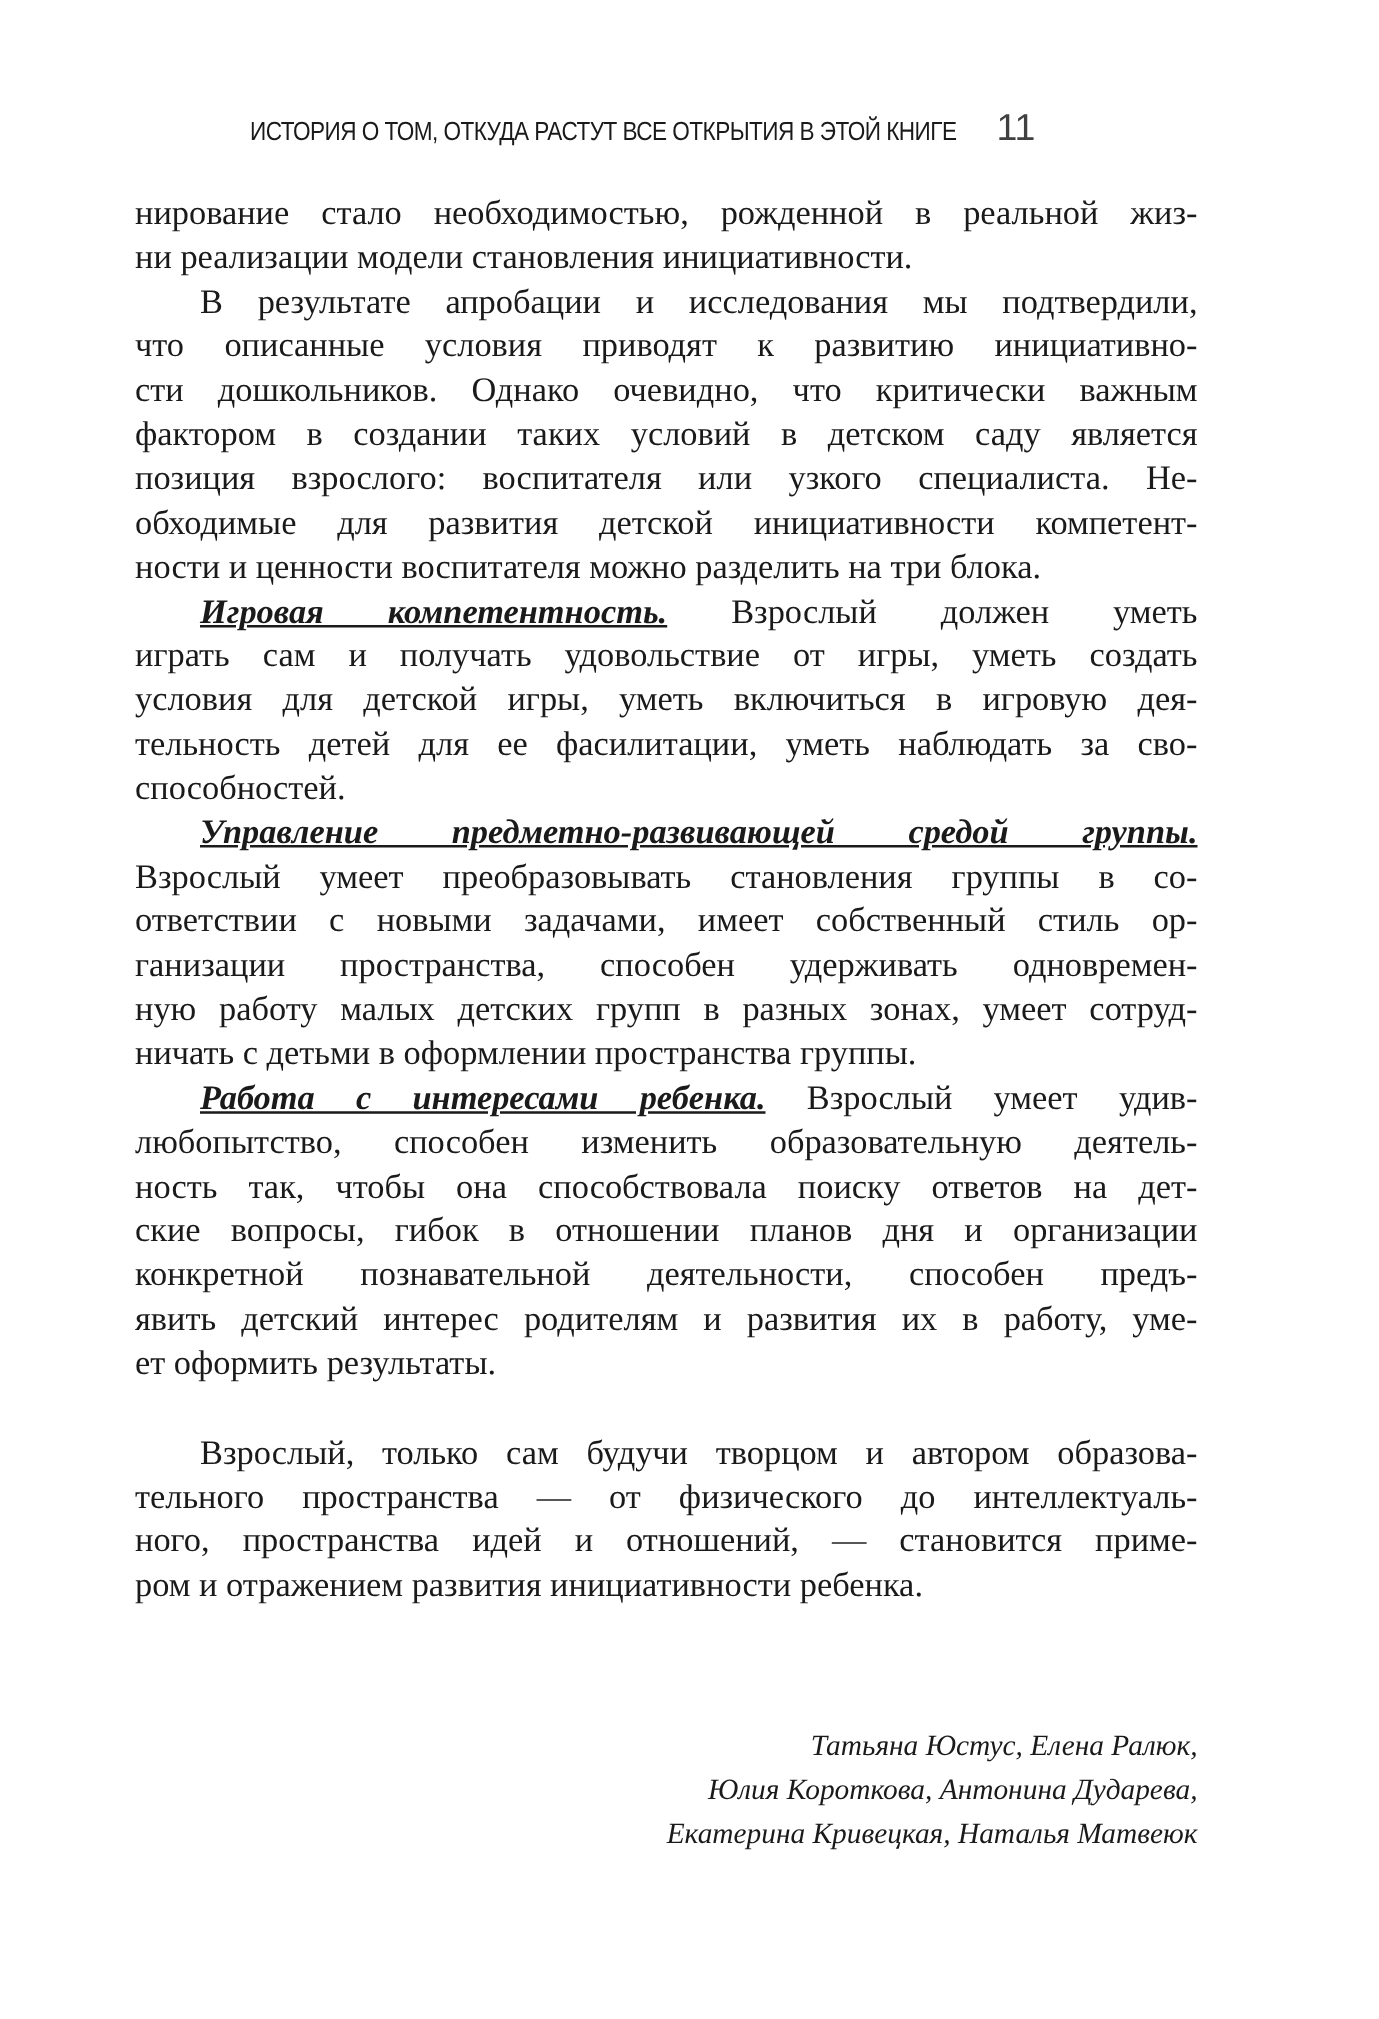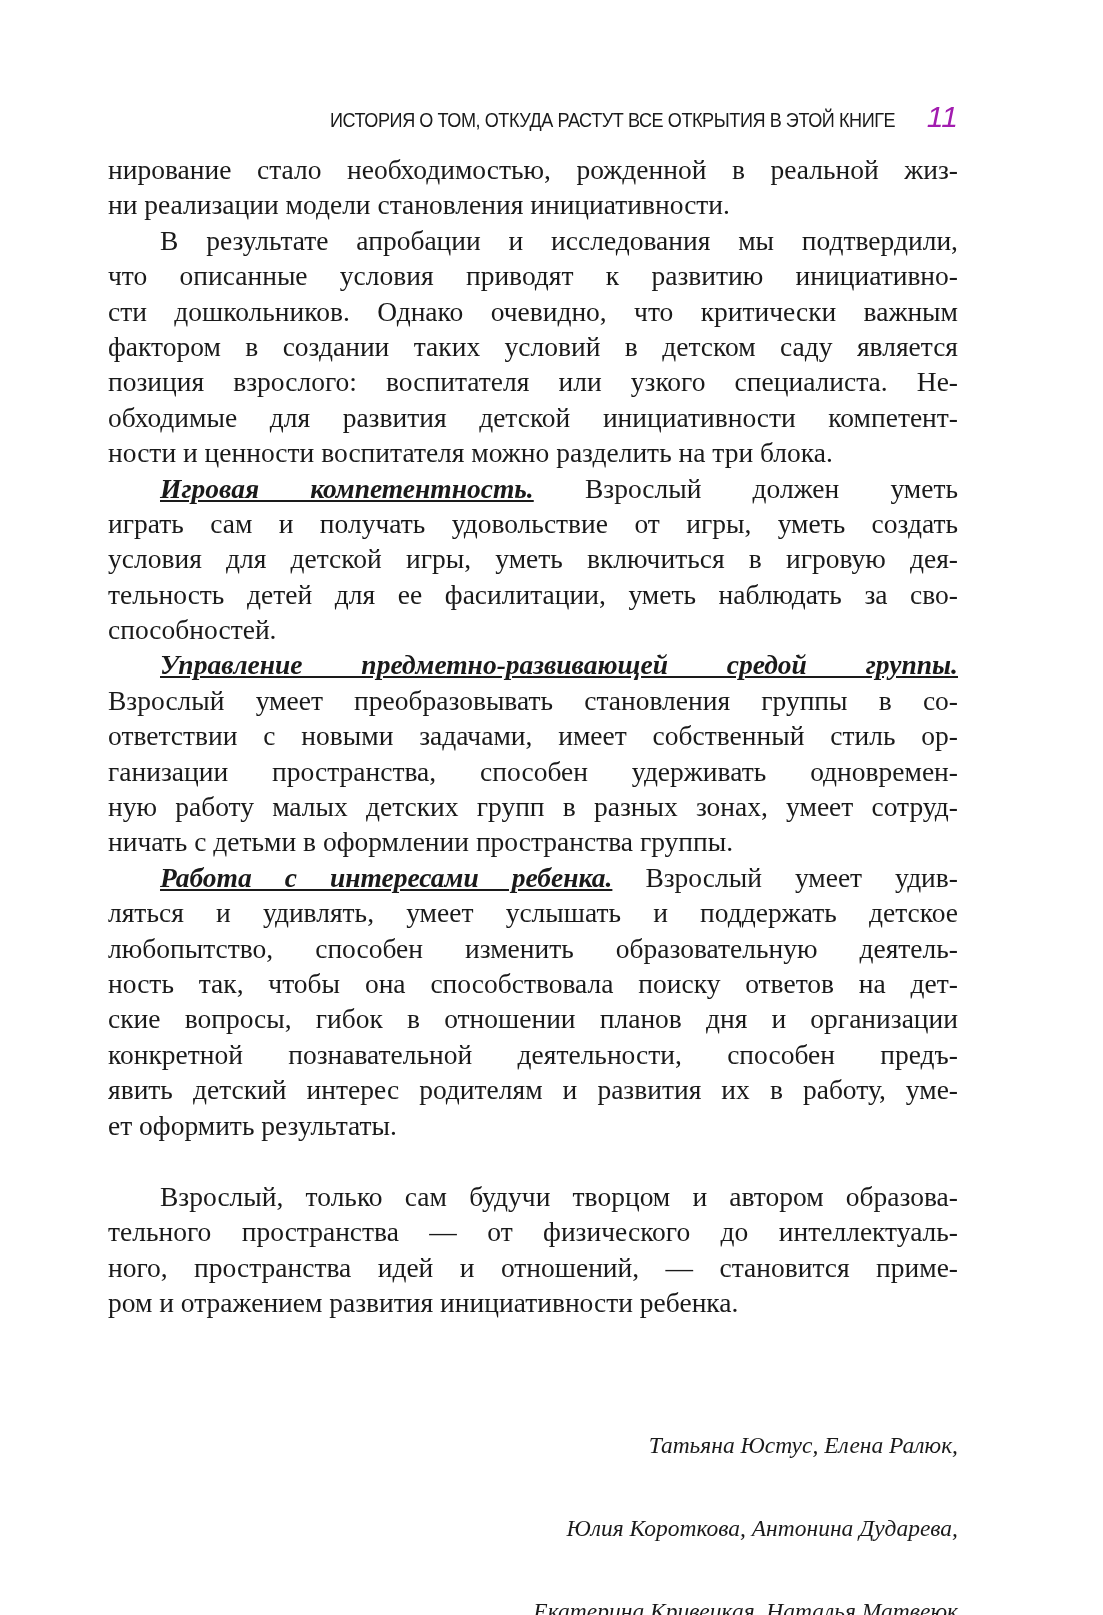--- a/index.html
+++ b/index.html
@@ -3,49 +3,49 @@
 <meta charset="utf-8">
 <style>
   html, body { margin: 0; padding: 0; background: #ffffff; }
   body {
     width: 1103px; height: 1615px; position: relative; overflow: hidden;
     font-family: "Liberation Serif", "DejaVu Serif", serif;
     color: #1a1a1a;
   }
   .running-head {
     position: absolute; top: 86px; left: 108px; width: 850px;
-    display: flex; justify-content: flex-end; align-items: baseline; margin-top: 14px;
+    display: flex; align-items: baseline;
   }
   .running-title {
     font-family: "Liberation Sans", "DejaVu Sans", sans-serif;
     font-size: 21px; letter-spacing: -0.5px; transform: scaleX(0.86); transform-origin: right center;
     color: #1a1a1a; margin-right: 32px; white-space: nowrap;
   }
   .page-number {
     font-family: "Liberation Sans", "DejaVu Sans", sans-serif;
-    font-size: 30px; color: #a21caf; font-style: italic;
+    font-size: 30px; color: #404040;
   }
   .text-body {
     position: absolute; top: 152px; left: 108px; width: 850px;
     font-size: 27.5px; line-height: 35.4px;
     text-align: justify;
   }
   .line {
     display: block; height: 35.4px; white-space: nowrap;
     text-align: justify; text-align-last: justify;
   }
   .line.last { text-align-last: left; }
   .line.indent { padding-left: 52px; }
   .gap { height: 36px; }
   .bi { font-weight: bold; font-style: italic; text-decoration: underline; }
   .signature {
     position: absolute; top: 1380px; left: 108px; width: 850px;
     text-align: right; font-style: italic; font-size: 23.5px; line-height: 35px;
   }
-  .sig-line { display: block; margin-top: 48px; }
+  .sig-line { display: block; }
 </style>
 </head>
 <body>
 
 <div class="running-head">
   <span class="running-title">ИСТОРИЯ О ТОМ, ОТКУДА РАСТУТ ВСЕ ОТКРЫТИЯ В ЭТОЙ КНИГЕ</span>
   <span class="page-number">11</span>
 </div>
 
 <div class="text-body">
@@ -72,21 +72,20 @@
   <div>
     <span class="line indent"><span class="bi">Управление предметно-развивающей средой группы.</span></span>
     <span class="line">Взрослый умеет преобразовывать становления группы в со-</span>
     <span class="line">ответствии с новыми задачами, имеет собственный стиль ор-</span>
     <span class="line">ганизации пространства, способен удерживать одновремен-</span>
     <span class="line">ную работу малых детских групп в разных зонах, умеет сотруд-</span>
     <span class="line last">ничать с детьми в оформлении пространства группы.</span>
   </div>
   <div>
     <span class="line indent"><span class="bi">Работа с интересами ребенка.</span><span> Взрослый умеет удив-</span></span>
-    <span class="line">ляться и удивлять, умеет услышать и поддержать детское</span>
     <span class="line">любопытство, способен изменить образовательную деятель-</span>
     <span class="line">ность так, чтобы она способствовала поиску ответов на дет-</span>
     <span class="line">ские вопросы, гибок в отношении планов дня и организации</span>
     <span class="line">конкретной познавательной деятельности, способен предъ-</span>
     <span class="line">явить детский интерес родителям и развития их в работу, уме-</span>
     <span class="line last">ет оформить результаты.</span>
   </div>
   <div class="gap"></div>
   <div>
     <span class="line indent">Взрослый, только сам будучи творцом и автором образова-</span>

